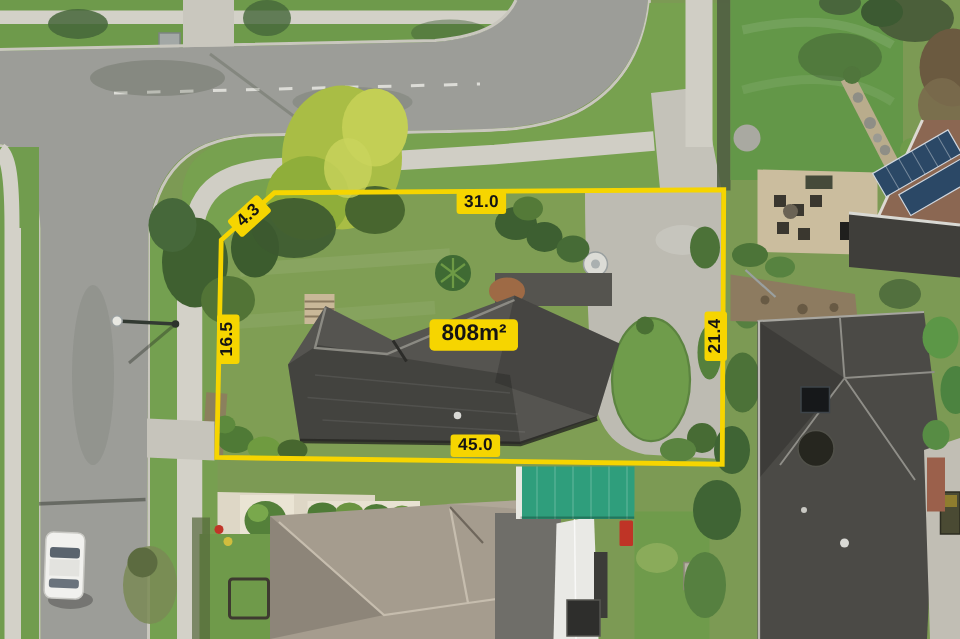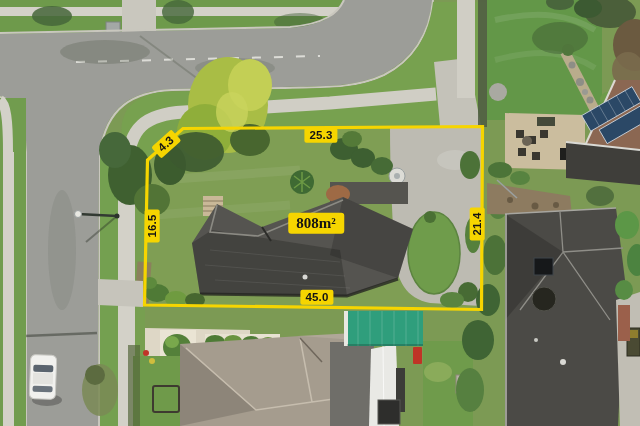--- a/index.html
+++ b/index.html
@@ -14,21 +14,21 @@
     position:absolute;
     background:var(--label-bg,#F6D500);
     color:var(--label-text,#141414);
     font-weight:bold;
     transform:translate(-50%,-50%) rotate(var(--r,0deg));
     border-radius:2px;
     white-space:nowrap;
     line-height:1.1;
   }
   .mlabel{font-size:11.5px;padding:1px 5px;letter-spacing:.2px;}
-  .area-label{font-size:15px;padding:2px 8px;border-radius:3px;font-family:Liberation Serif, serif;}
+  .area-label{font-size:15px;padding:2px 8px;border-radius:3px;}
   .rot-left{--r:-90deg;}
   .rot-diag{--r:-42deg;}
 </style>
 </head>
 <body>
 
 <div class="stage">
 
   <svg width="640" height="426" viewBox="0 0 640 426">
 
@@ -288,20 +288,20 @@
         <rect x="33" y="373" width="20" height="11" fill="#e3e3df"></rect>
         <rect x="33" y="386" width="20" height="6" rx="2" fill="#6a737c"></rect>
       </g>
     </g>
   </svg>
 
   <svg class="overlay" width="640" height="426" viewBox="0 0 640 426">
     <polygon points="183,128.5 482.5,126.5 481.5,309.5 144.5,305 147.5,160" fill="none" style="stroke:var(--boundary,#F6D500)" stroke-width="3.2" stroke-linejoin="miter"></polygon>
   </svg>
 
-  <div class="mlabel" style="left:321px;top:135px">25.3</div>
+  <div class="mlabel" style="left:321px;top:135px">31.0</div>
   <div class="mlabel rot-diag" style="left:166px;top:144px">4.3</div>
   <div class="mlabel rot-left" style="left:152px;top:226px">16.5</div>
   <div class="mlabel rot-left" style="left:477px;top:224px">21.4</div>
   <div class="mlabel" style="left:317px;top:297px">45.0</div>
   <div class="area-label" style="left:316px;top:223px">808m²</div>
 
 </div>
 
 </body></html>

